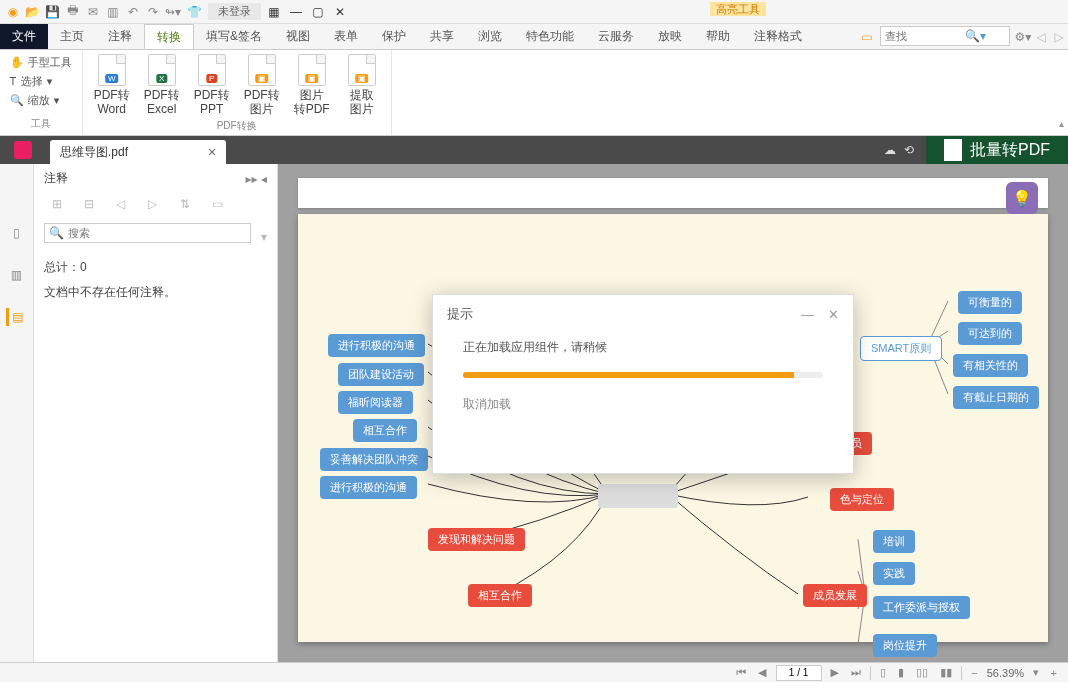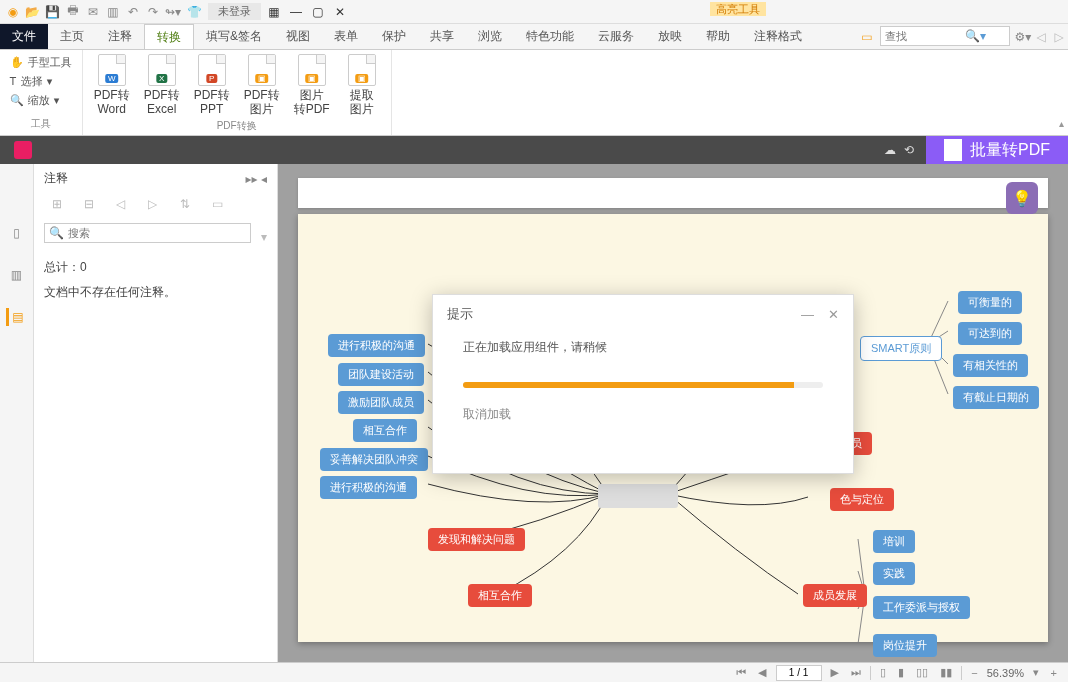--- a/index.html
+++ b/index.html
@@ -42,21 +42,21 @@
 
 .ribbon-collapse { position: absolute; right: 4px; top: 118px; color: #999; cursor: pointer; font-size: 10px; }
 
 
 .tabstrip { height: 28px; background: #4a4a4a; display: flex; align-items: end; padding-left: 50px; position: relative; }
 .tabstrip-icon { position: absolute; left: 14px; top: 5px; width: 18px; height: 18px; background: #e91e63; border-radius: 3px; }
 .doc-tab { background: #fff; height: 24px; display: flex; align-items: center; padding: 0 10px; gap: 80px; font-size: 12px; border-radius: 3px 3px 0 0; }
 .doc-tab-close { color: #666; cursor: pointer; font-size: 14px; }
 .tabstrip-right { position: absolute; right: 0; display: flex; align-items: center; height: 100%; }
 .cloud-icons { display: flex; gap: 8px; padding: 0 12px; color: #ddd; }
-.batch-pdf { background: #8b5cf6; color: #fff; height: 28px; display: flex; align-items: center; padding: 0 18px; font-size: 16px; gap: 8px; }
+.batch-pdf { background: #14532d; color: #fff; height: 28px; display: flex; align-items: center; padding: 0 18px; font-size: 16px; gap: 8px; }
 .batch-pdf-icon { width: 18px; height: 22px; background: #fff; position: relative; }
 
 
 .main { display: flex; height: 498px; }
 .sidebar-left { width: 34px; background: #f5f5f5; border-right: 1px solid #ddd; display: flex; flex-direction: column; align-items: center; padding-top: 60px; gap: 24px; }
 .sb-icon { width: 18px; height: 18px; cursor: pointer; color: #888; display: flex; align-items: center; justify-content: center; }
 .sb-icon.active { border-left: 3px solid #f39c12; margin-left: -3px; padding-left: 3px; color: #f39c12; }
 
 .panel { width: 244px; background: #fff; border-right: 1px solid #ddd; padding: 6px 10px; }
 .panel-header { display: flex; justify-content: space-between; align-items: center; font-size: 12px; color: #444; margin-bottom: 6px; }
@@ -82,21 +82,21 @@
 .slot { position: absolute; background: #ddd; border-radius: 3px; }
 
 svg.lines { position: absolute; inset: 0; width: 100%; height: 100%; pointer-events: none; }
 
 
 .dialog { position: absolute; left: 432px; top: 294px; width: 422px; height: 180px; background: #fff; box-shadow: 0 4px 20px rgba(0,0,0,0.25); border: 1px solid #ddd; }
 .dialog-title { padding: 10px 14px; font-size: 13px; color: #555; display: flex; justify-content: space-between; align-items: center; }
 .dialog-ctrls { display: flex; gap: 14px; color: #999; }
 .dialog-ctrls span { cursor: pointer; }
 .dialog-body { padding: 6px 30px; }
-.dialog-msg { font-size: 12px; color: #555; margin-bottom: 26px; }
+.dialog-msg { font-size: 12px; color: #555; margin-bottom: 16px; }
 .progress { height: 6px; background: #eee; border-radius: 3px; overflow: hidden; margin-bottom: 18px; }
 .progress-bar { height: 100%; background: #f39c12; width: 92%; }
 .dialog-cancel { font-size: 12px; color: #888; cursor: pointer; }
 
 
 .statusbar { height: 20px; background: #f5f5f5; border-top: 1px solid #ccc; display: flex; align-items: center; justify-content: flex-end; gap: 6px; padding: 0 8px; font-size: 11px; color: #666; }
 .sb-sep { width: 1px; height: 14px; background: #ccc; }
 .sb-btn { cursor: pointer; padding: 0 3px; color: #888; }
 .page-input { width: 46px; height: 16px; border: 1px solid #ccc; font-size: 10px; text-align: center; }
 </style>
@@ -226,20 +226,24 @@
           <div class="rib-big-lbl">提取<br>图片</div>
         </div>
       </div>
     <div class="rib-label">PDF转换</div>
   </div>
 </div>
 <span class="ribbon-collapse">▴</span>
 
 <div class="tabstrip">
   <div class="tabstrip-icon"></div>
+  <div class="doc-tab">
+    <span>思维导图.pdf</span>
+    <span class="doc-tab-close">×</span>
+  </div>
   <div class="tabstrip-right">
     <div class="cloud-icons">
       <span>☁</span>
       <span>⟲</span>
     </div>
     <div class="batch-pdf">
       <span class="batch-pdf-icon"></span>
       <span>批量转PDF</span>
     </div>
   </div>
@@ -301,21 +305,21 @@
         <path d="M 630 130 L 650 87" stroke="#888" fill="none"></path>
         <path d="M 630 130 L 650 117" stroke="#888" fill="none"></path>
         <path d="M 630 130 L 650 150" stroke="#888" fill="none"></path>
         <path d="M 630 130 L 650 180" stroke="#888" fill="none"></path>
       </svg>
 
       <div class="slot" style="left:300px; top:270px; width:80px; height:24px;"></div>
 
       <div class="node nb" style="left:30px; top:120px;">进行积极的沟通</div>
       <div class="node nb" style="left:40px; top:149px;">团队建设活动</div>
-      <div class="node nb" style="left:40px; top:177px;">激励团队成员</div>
+      <div class="node nb" style="left:40px; top:177px;">福昕阅读器</div>
       <div class="node nb" style="left:55px; top:205px;">相互合作</div>
       <div class="node nb" style="left:22px; top:234px;">妥善解决团队冲突</div>
       <div class="node nb" style="left:22px; top:262px;">进行积极的沟通</div>
 
       <div class="node nr" style="left:130px; top:314px;">发现和解决问题</div>
       <div class="node nr" style="left:170px; top:370px;">相互合作</div>
       <div class="node nr" style="left:532px; top:218px;">成员</div>
       <div class="node nr" style="left:532px; top:274px;">色与定位</div>
       <div class="node nr" style="left:505px; top:370px;">成员发展</div>
 

